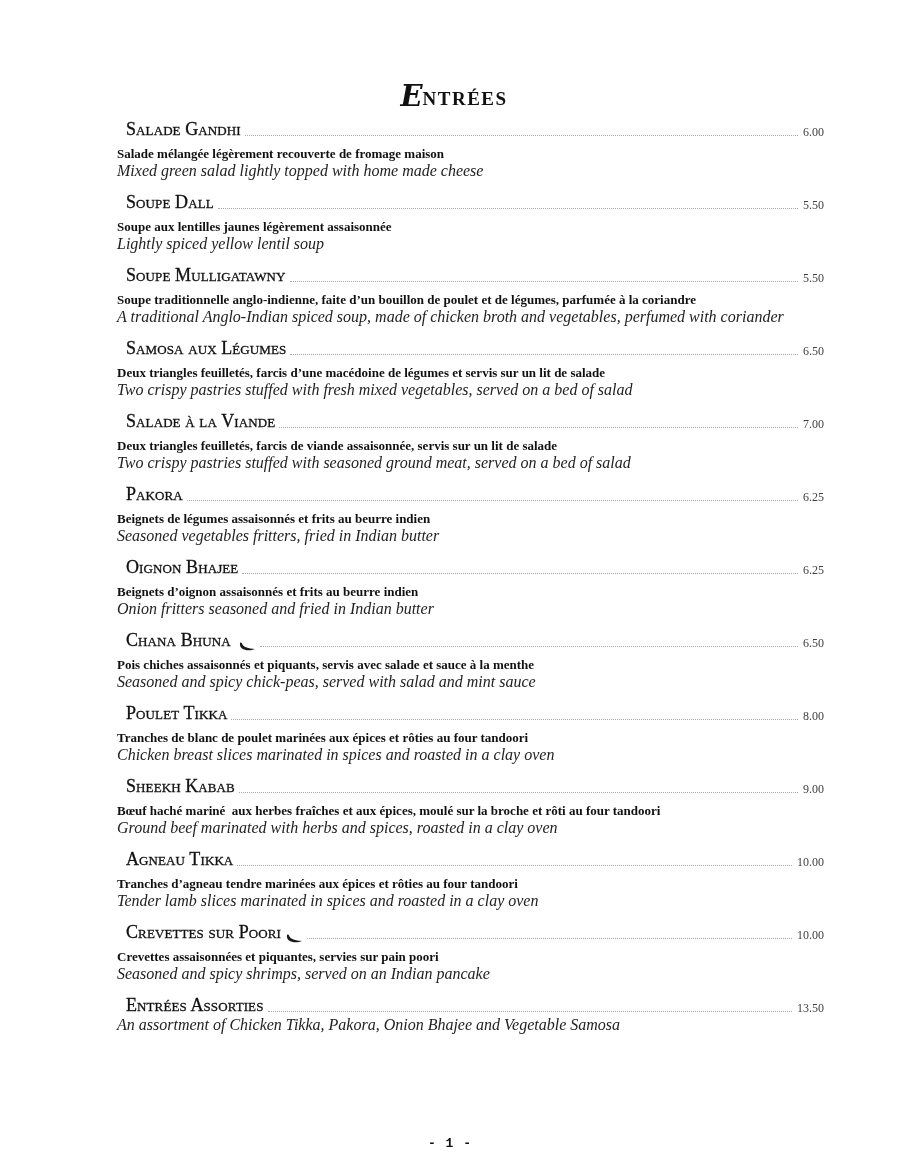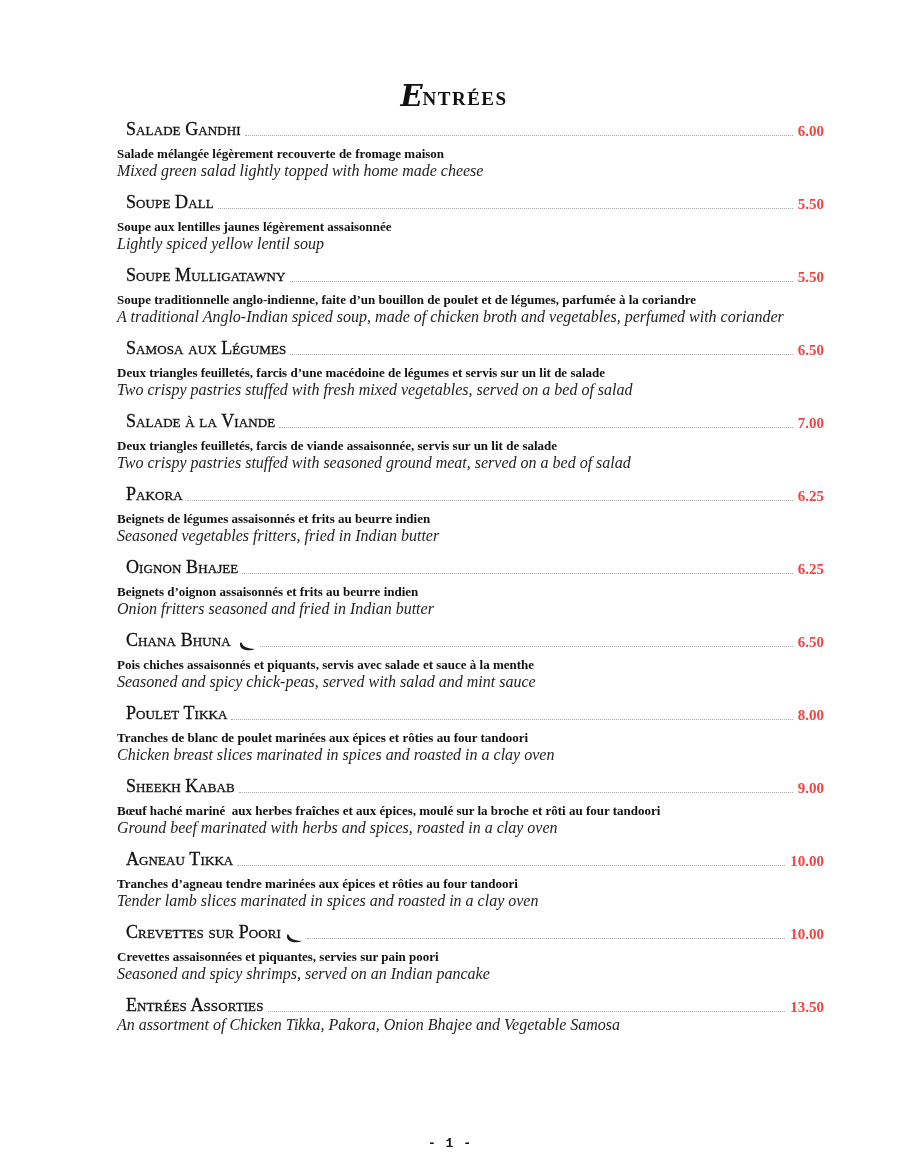--- a/index.html
+++ b/index.html
@@ -71,23 +71,23 @@
     .leader {
       flex: 1;
       border-bottom: 1.5px dotted #a8a8a8;
       margin: 0 5px 0 4px;
       height: 0;
       position: relative;
       top: -4px;
     }
     .item-price {
       font-family: "Liberation Serif", serif;
-      font-weight: bold;
-      font-size: 15px;
-      color: #ef4444;
+      font-weight: normal;
+      font-size: 12px;
+      color: #404040;
       white-space: nowrap;
     }
     .desc-fr {
       font-family: "Liberation Serif", serif;
       font-weight: bold;
       font-size: 13px;
       line-height: 16px;
       margin-top: 6px;
       color: #111;
       white-space: nowrap;

